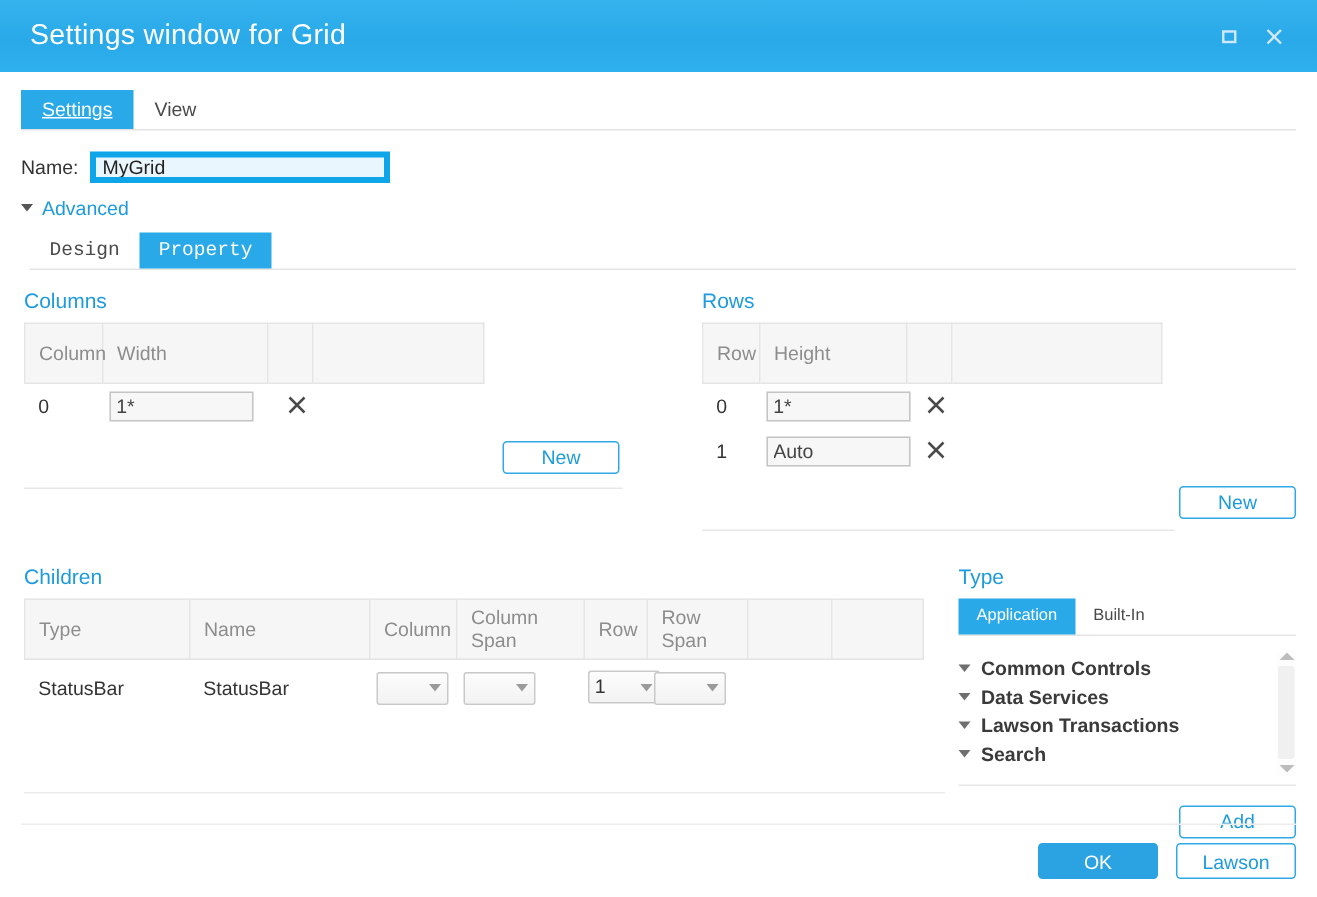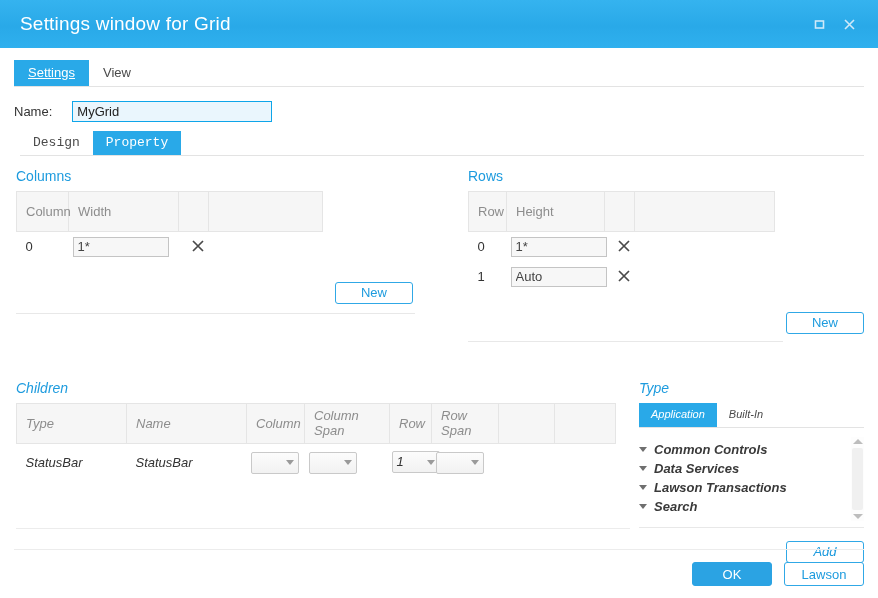--- a/index.html
+++ b/index.html
@@ -43,24 +43,24 @@
     line-height: 15px;
     cursor: default;
   }
   .tab.active { background: #29a9e8; color: #fff; text-decoration: underline; }
 
   
   .name-row {
     display: flex; align-items: center;
     margin: 14px 0 0 14px;
   }
-  .name-label { font-size: 13px; color: #333; margin-right: 20px; }
+  .name-label { font-size: 13px; color: #333; margin-right: 8px; }
   .name-input {
     width: 200px; height: 21px;
-    border: 1px solid #0ea5e9;
+    border: 4px solid #0ea5e9;
     background: #eaf6fd;
     font-family: "Liberation Sans", sans-serif;
     font-size: 13px; color: #222;
     padding: 0 4px;
     outline: none;
   }
 
   
   .advanced-row { margin: 9px 0 0 14px; display: flex; align-items: center; gap: 6px; }
   .tri-down {
@@ -122,21 +122,21 @@
     display:inline-flex; align-items:center; justify-content:center;
     width: 18px; height: 18px; cursor: default;
   }
 
   
   #columns-table { width: 306px; }
   #rows-table { width: 306px; }
 
   .tbl-footer {
     position: relative;
-    margin-top: 20px;
+    margin-top: 8px;
     padding-bottom: 8px;
   }
   .divider-short { height: 1px; background: #e8e8e8; }
 
   .btn-outline {
     display:inline-flex; align-items:center; justify-content:center;
     height: 22px; min-width: 78px; padding: 0 10px;
     border: 1px solid #30a8e6; border-radius: 3px;
     background: #fff; color: #1d9bde; font-size: 13px;
     font-family: "Liberation Sans", sans-serif;
@@ -146,21 +146,21 @@
     display:inline-flex; align-items:center; justify-content:center;
     height: 23px; min-width: 80px; padding: 0 10px;
     border: 1px solid #2ba3e3; border-radius: 3px;
     background: #2ba3e3; color: #fff; font-size: 13px;
     font-family: "Liberation Sans", sans-serif;
     cursor: default;
   }
   .new-wrap { display: flex; justify-content: flex-end; }
 
   
-  .lower { display: flex; margin-top: 30px; font-style: italic; }
+  .lower { display: flex; margin-top: 14px; }
   .lower-left { width: 630px; padding-left: 16px; }
   .lower-right { width: 248px; padding-left: 9px; padding-right: 14px; }
 
   #children-table { width: 599px; }
   .dd {
     position: relative;
     display: inline-flex; align-items: center;
     width: 48px; height: 22px;
     border: 1px solid #c9c9c9; border-radius: 2px;
     background: linear-gradient(to bottom,#fcfcfc,#f2f2f2);
@@ -270,20 +270,24 @@
   <div class="tabs-main">
     <div class="tab active">Settings</div>
     <div class="tab">View</div>
   </div>
 
   <div class="name-row">
     <span class="name-label">Name:</span>
     <input class="name-input" type="text" value="MyGrid" style="">
   </div>
 
+  <div class="advanced-row">
+    <span class="tri-down"></span>
+    <span class="advanced-label">Advanced</span>
+  </div>
 
   <div class="tabs-sub">
     <div class="subtab">Design</div>
     <div class="subtab active">Property</div>
   </div>
 
   <div class="cols">
 
     <div class="col-left">
       <div class="section-title">Columns</div>

